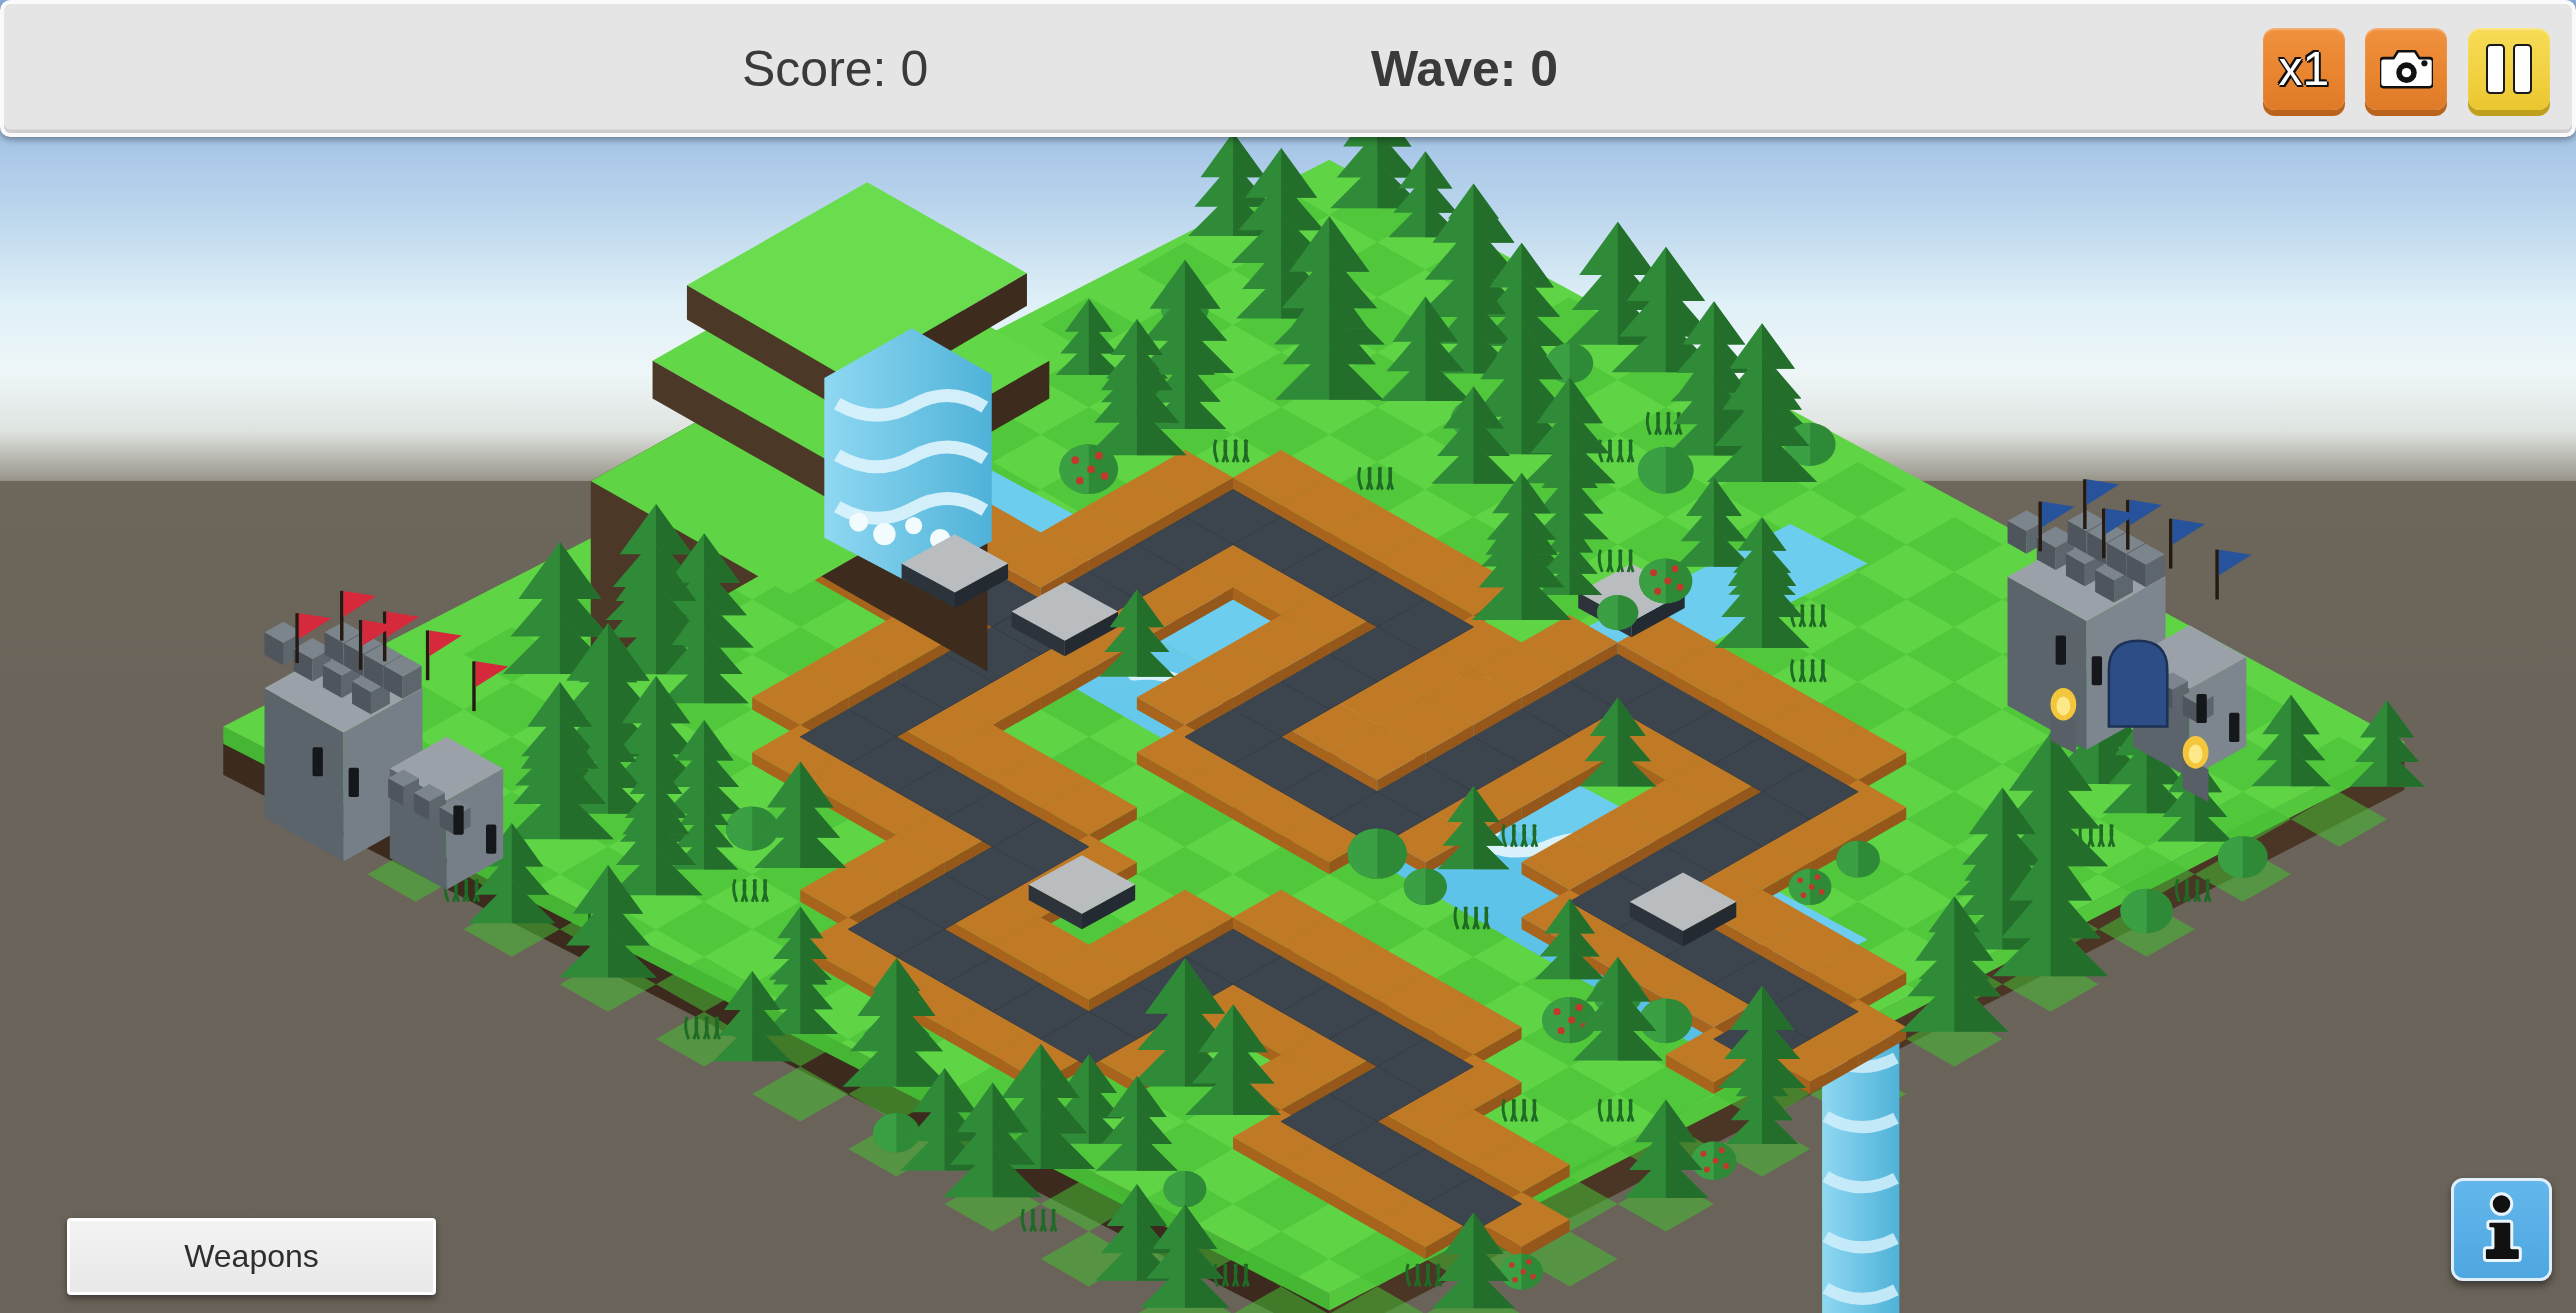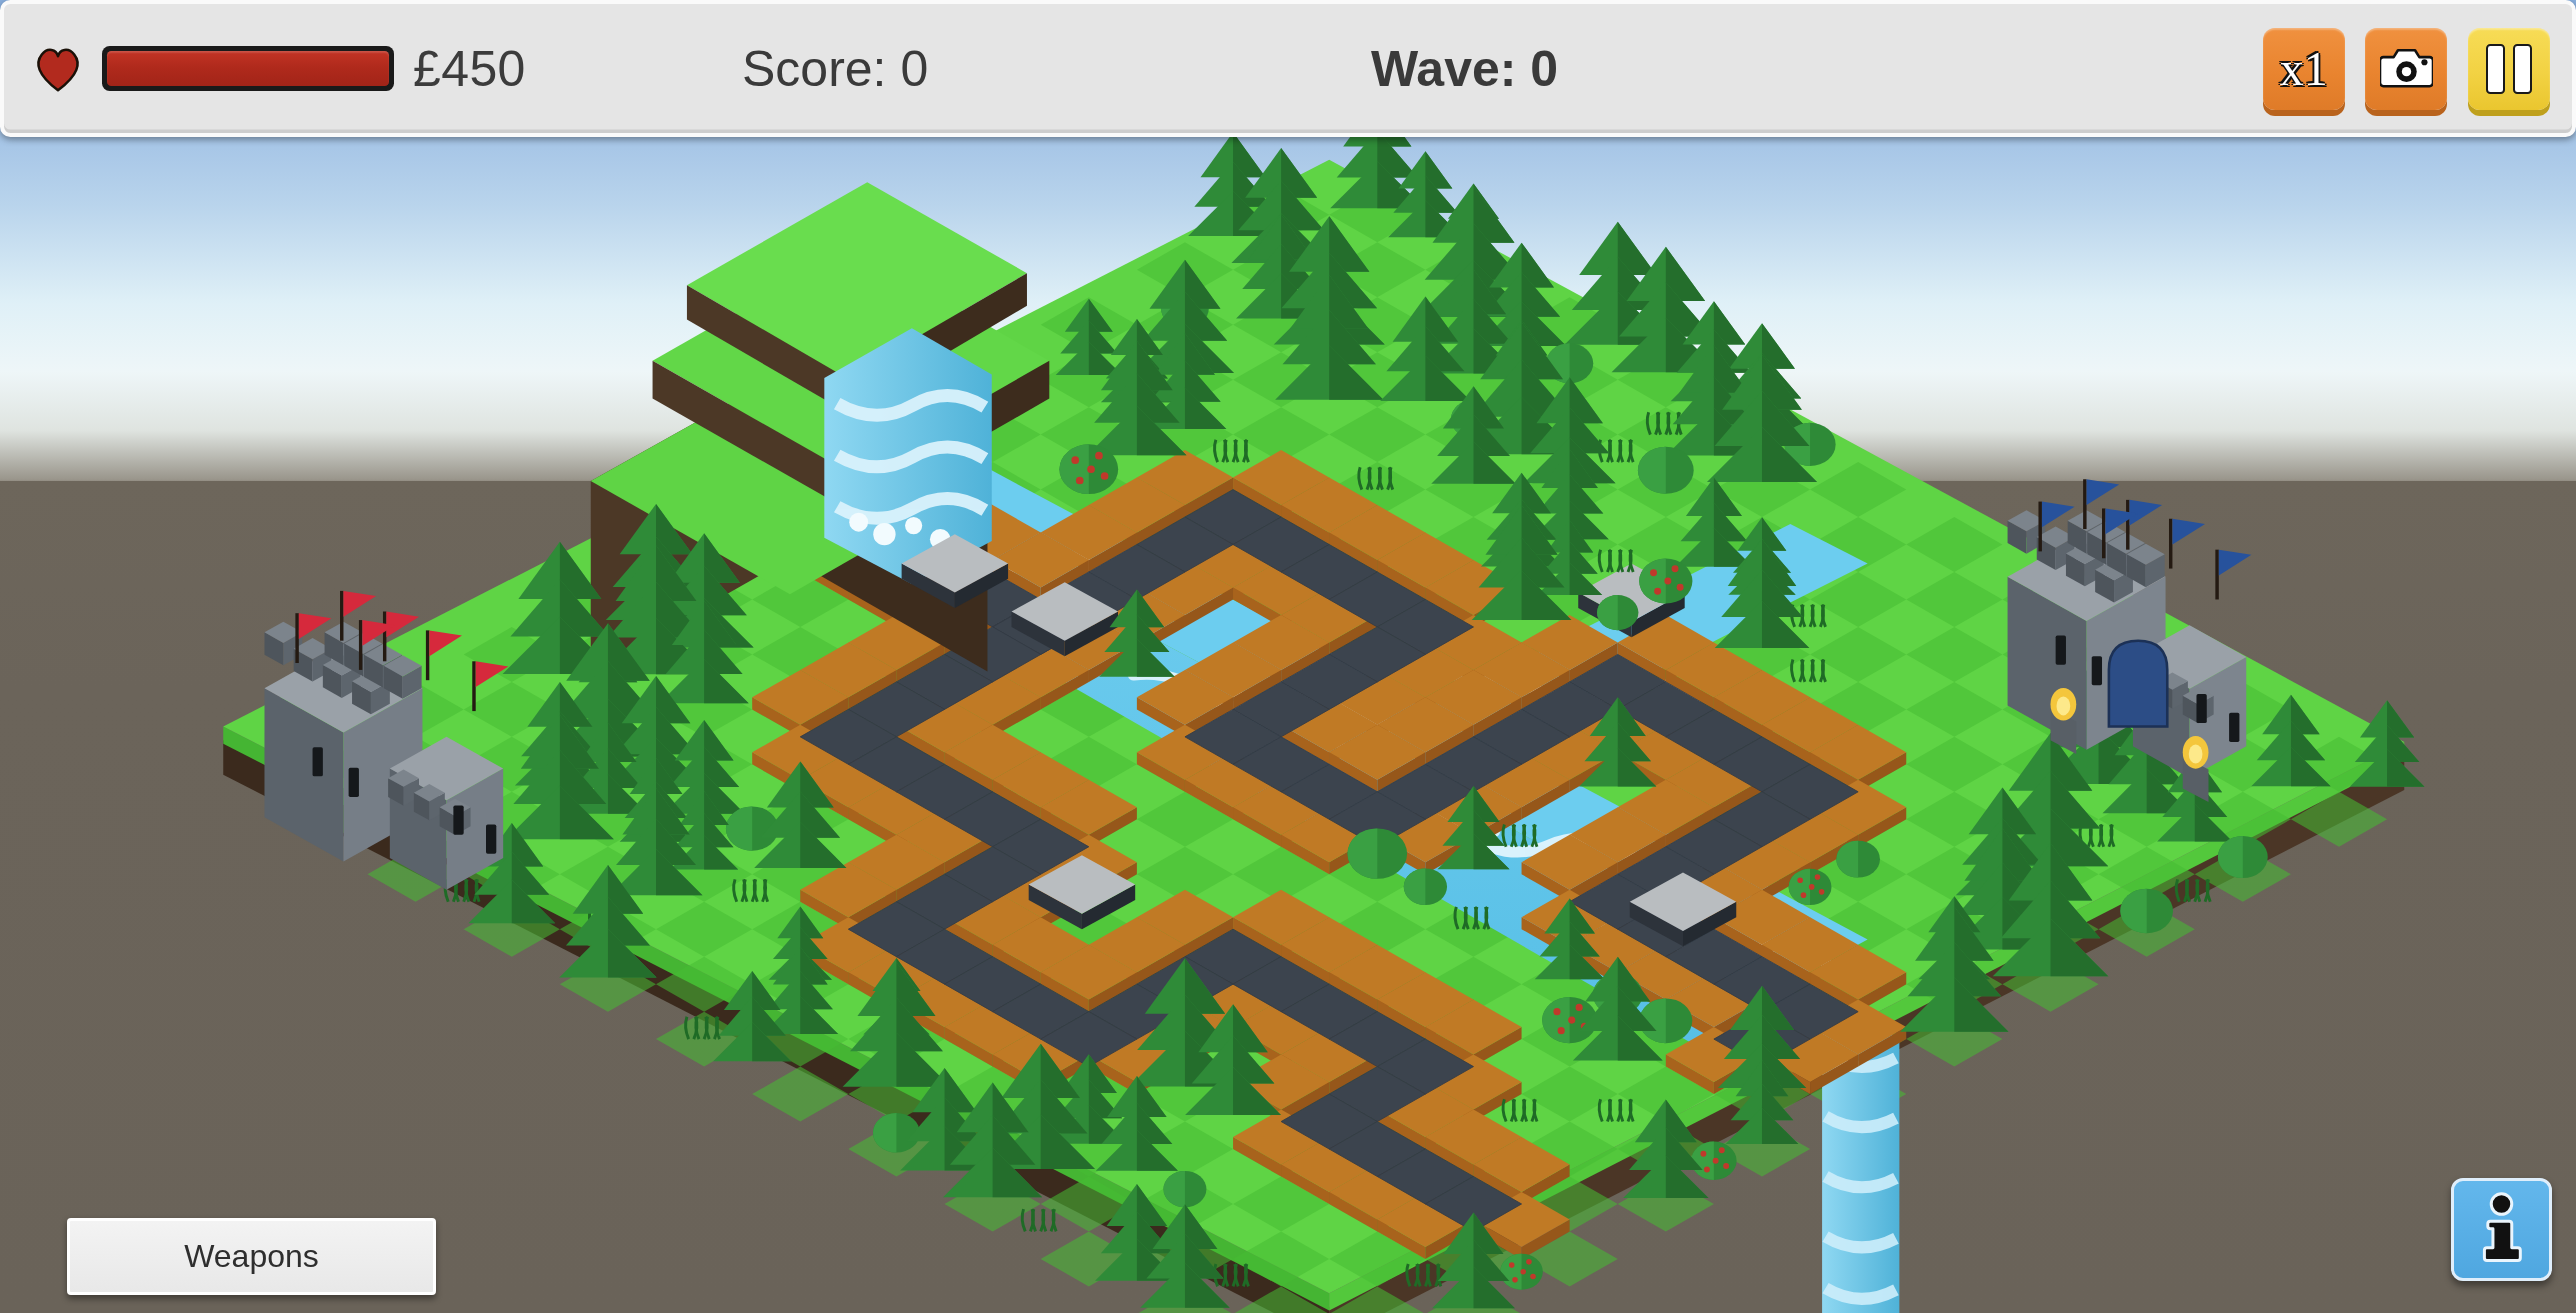--- a/index.html
+++ b/index.html
@@ -28,21 +28,21 @@
   .money{font-size:50px;color:#3c3c3c;letter-spacing:0.4px;white-space:nowrap;}
   .stat{position:absolute;font-size:50px;color:#3a3a3a;white-space:nowrap;top:50%;transform:translateY(-50%);}
   #stat-score{left:738px;}
   #stat-wave{left:1367px;font-weight:bold;}
   #stat-cooldown{left:1745px;}
 
   .hud-btns{position:absolute;right:22px;top:50%;transform:translateY(-50%);display:flex;gap:20.6px;}
   .hbtn{width:82px;height:82px;border-radius:12px;position:relative;display:flex;
         align-items:center;justify-content:center;box-sizing:border-box;cursor:pointer;}
   .hbtn.orange{background:linear-gradient(to bottom,#f0913f 0%,#e9842f 55%,#df7b28 100%);
-        box-shadow:0 6px 0 #b9631d, inset 0 1.7px 1.7px rgba(255,255,255,.33);font-family:Liberation Serif, serif;}
+        box-shadow:0 6px 0 #b9631d, inset 0 1.7px 1.7px rgba(255,255,255,.33);}
   .hbtn.yellow{background:linear-gradient(to bottom,#f7dc56 0%,#f2d243 55%,#eac62f 100%);
         box-shadow:0 6px 0 #bfa01c, inset 0 1.7px 1.7px rgba(255,255,255,.38);}
   .xlabel{font-size:48px;color:#fff;font-weight:400;
           text-shadow:-1.7px 0 #111,1.7px 0 #111,0 -1.7px #111,0 1.7px #111,1.7px 1.7px #111,-1.7px -1.7px #111;}
   .pausebar{width:19px;height:50px;background:#fff;border:2.6px solid #1a1a1a;border-radius:4.3px;box-sizing:border-box;}
   .pausewrap{display:flex;gap:8.6px;}
 
   
   #weapons{position:absolute;left:67px;bottom:19px;width:369px;height:77px;
      background:linear-gradient(to bottom,#f3f3f3,#e8e8e8);border:3.4px solid #fff;border-radius:4px;
@@ -1985,31 +1985,20 @@
             <ellipse cx="-27" cy="52" rx="8" ry="11" fill="#fde98a"></ellipse>
             <polygon points="112,110 142,126 142,164 112,148" fill="#585f66"></polygon>
             <ellipse cx="127" cy="106" rx="15" ry="19" fill="#f4c63c"></ellipse>
             <ellipse cx="127" cy="108" rx="8" ry="11" fill="#fde98a"></ellipse>
           </g>
         </g>
     </svg>
   </div>
 
   <div id="hud">
-    <div class="hud-left">
-      <div class="heart">
-        <svg width="50" height="46" viewBox="0 0 58 54">
-          <path d="M29 52 C5 34 2 20 10 10 C17 1 27 4 29 12 C31 4 41 1 48 10 C56 20 53 34 29 52 Z" fill="#b22a1e" stroke="#1a1108" stroke-width="3" stroke-linejoin="round"></path>
-        </svg>
-      </div>
-      <div class="hpbar">
-        <div class="hpfill" id="hpfill" style="width: 100%;"></div>
-      </div>
-      <div class="money">£450</div>
-    </div>
 
     <div class="stat" id="stat-score">Score: 0</div>
     <div class="stat" id="stat-wave">Wave: 0</div>
 
     <div class="hud-btns">
       <div class="hbtn orange">
         <span class="xlabel">x1</span>
       </div>
       <div class="hbtn orange">
         <span>

